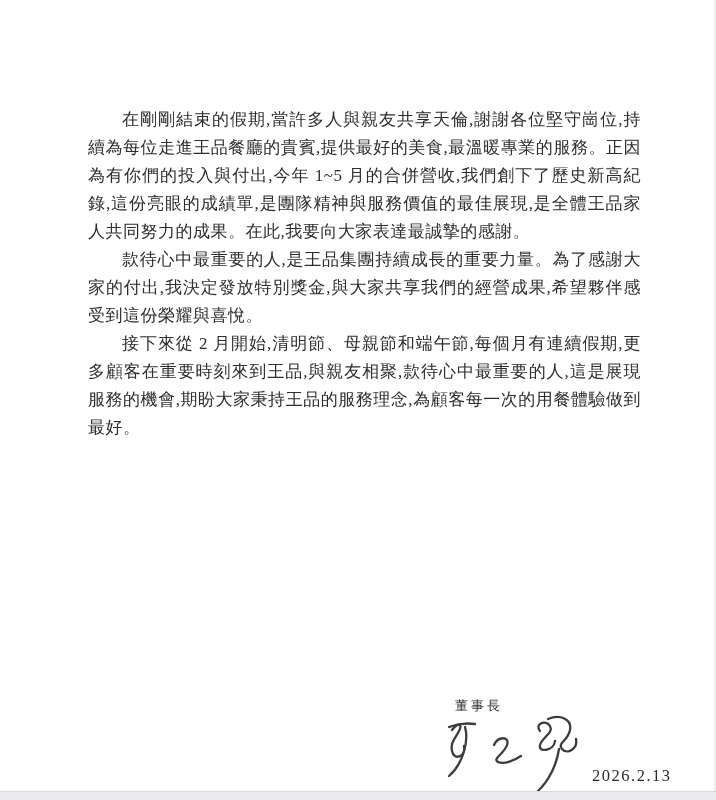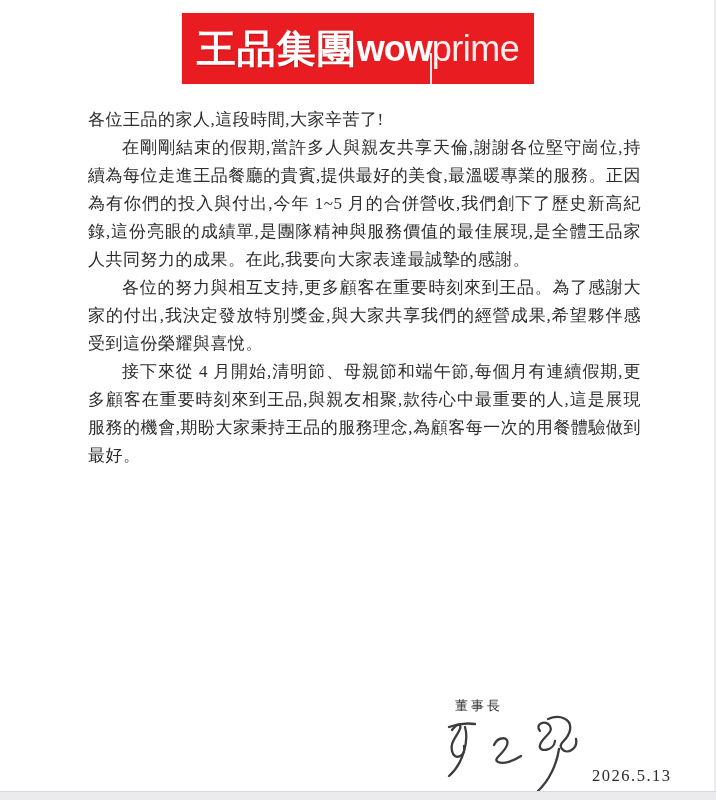--- a/index.html
+++ b/index.html
@@ -78,45 +78,38 @@
   .bottom-strip{
     position:absolute;left:0;right:0;bottom:0;height:8px;
     background:#ebebee;border-top:1px solid #d9d9dc;
   }
 </style>
 </head>
 <body>
 
 <div class="page">
 
-  <div class="logo-banner" style="background: rgb(233, 28, 34);">
-    <span class="logo-cjk">王品集團</span>
-      <span class="logo-wow">wow</span>
-      <span class="logo-prime">prime</span>
-    <span class="logo-stem"></span>
-  </div>
 
   <div class="letter-body">
-    <p class="greeting">各位王品的家人,這段時間,大家辛苦了!</p>
     <p class="para">在剛剛結束的假期,當許多人與親友共享天倫,謝謝各位堅守崗位,持續為每位走進王品餐廳的貴賓,提供最好的美食,最溫暖專業的服務。正因為有你們的投入與付出,今年 1~5 月的合併營收,我們創下了歷史新高紀錄,這份亮眼的成績單,是團隊精神與服務價值的最佳展現,是全體王品家人共同努力的成果。在此,我要向大家表達最誠摯的感謝。</p>
-    <p class="para">各位的努力與相互支持,更多顧客在重要時刻來到王品。為了感謝大家的付出,我決定發放特別獎金,與大家共享我們的經營成果,希望夥伴感受到這份榮耀與喜悅。</p>
-    <p class="para">接下來從 4 月開始,清明節、母親節和端午節,每個月有連續假期,更多顧客在重要時刻來到王品,與親友相聚,款待心中最重要的人,這是展現服務的機會,期盼大家秉持王品的服務理念,為顧客每一次的用餐體驗做到最好。</p>
+    <p class="para">款待心中最重要的人,是王品集團持續成長的重要力量。為了感謝大家的付出,我決定發放特別獎金,與大家共享我們的經營成果,希望夥伴感受到這份榮耀與喜悅。</p>
+    <p class="para">接下來從 2 月開始,清明節、母親節和端午節,每個月有連續假期,更多顧客在重要時刻來到王品,與親友相聚,款待心中最重要的人,這是展現服務的機會,期盼大家秉持王品的服務理念,為顧客每一次的用餐體驗做到最好。</p>
   </div>
 
   <div class="sig-title">董事長</div>
 
   <svg class="sig-svg" viewBox="0 0 160 82" xmlns="http://www.w3.org/2000/svg" aria-hidden="true">
 
     <path d="M14 16 C20 8 25 10 21 17 C17 25 12 29 14 37 C16 47 28 43 26 32"></path>
     <path d="M11 13 C19 10 30 9 37 10"></path>
     <path d="M27 13 C31 27 25 50 11 62"></path>
     <path d="M56 31 C60 22 72 22 69 31 C66 40 54 45 60 48 C66 51 77 46 83 42"></path>
     <path d="M102 17 C96 10 108 5 112 12 C116 19 104 23 102 31 C100 39 116 37 117 27"></path>
     <path d="M110 5 C122 0 134 5 132 16 C130 27 119 29 124 35 C129 41 140 35 138 25"></path>
     <path d="M121 35 C119 49 112 66 99 78"></path>
   </svg>
 
-  <div class="letter-date">2026.5.13</div>
+  <div class="letter-date">2026.2.13</div>
 
   <div class="edge-right"></div>
   <div class="bottom-strip"></div>
 
 </div>
 
 </body></html>

